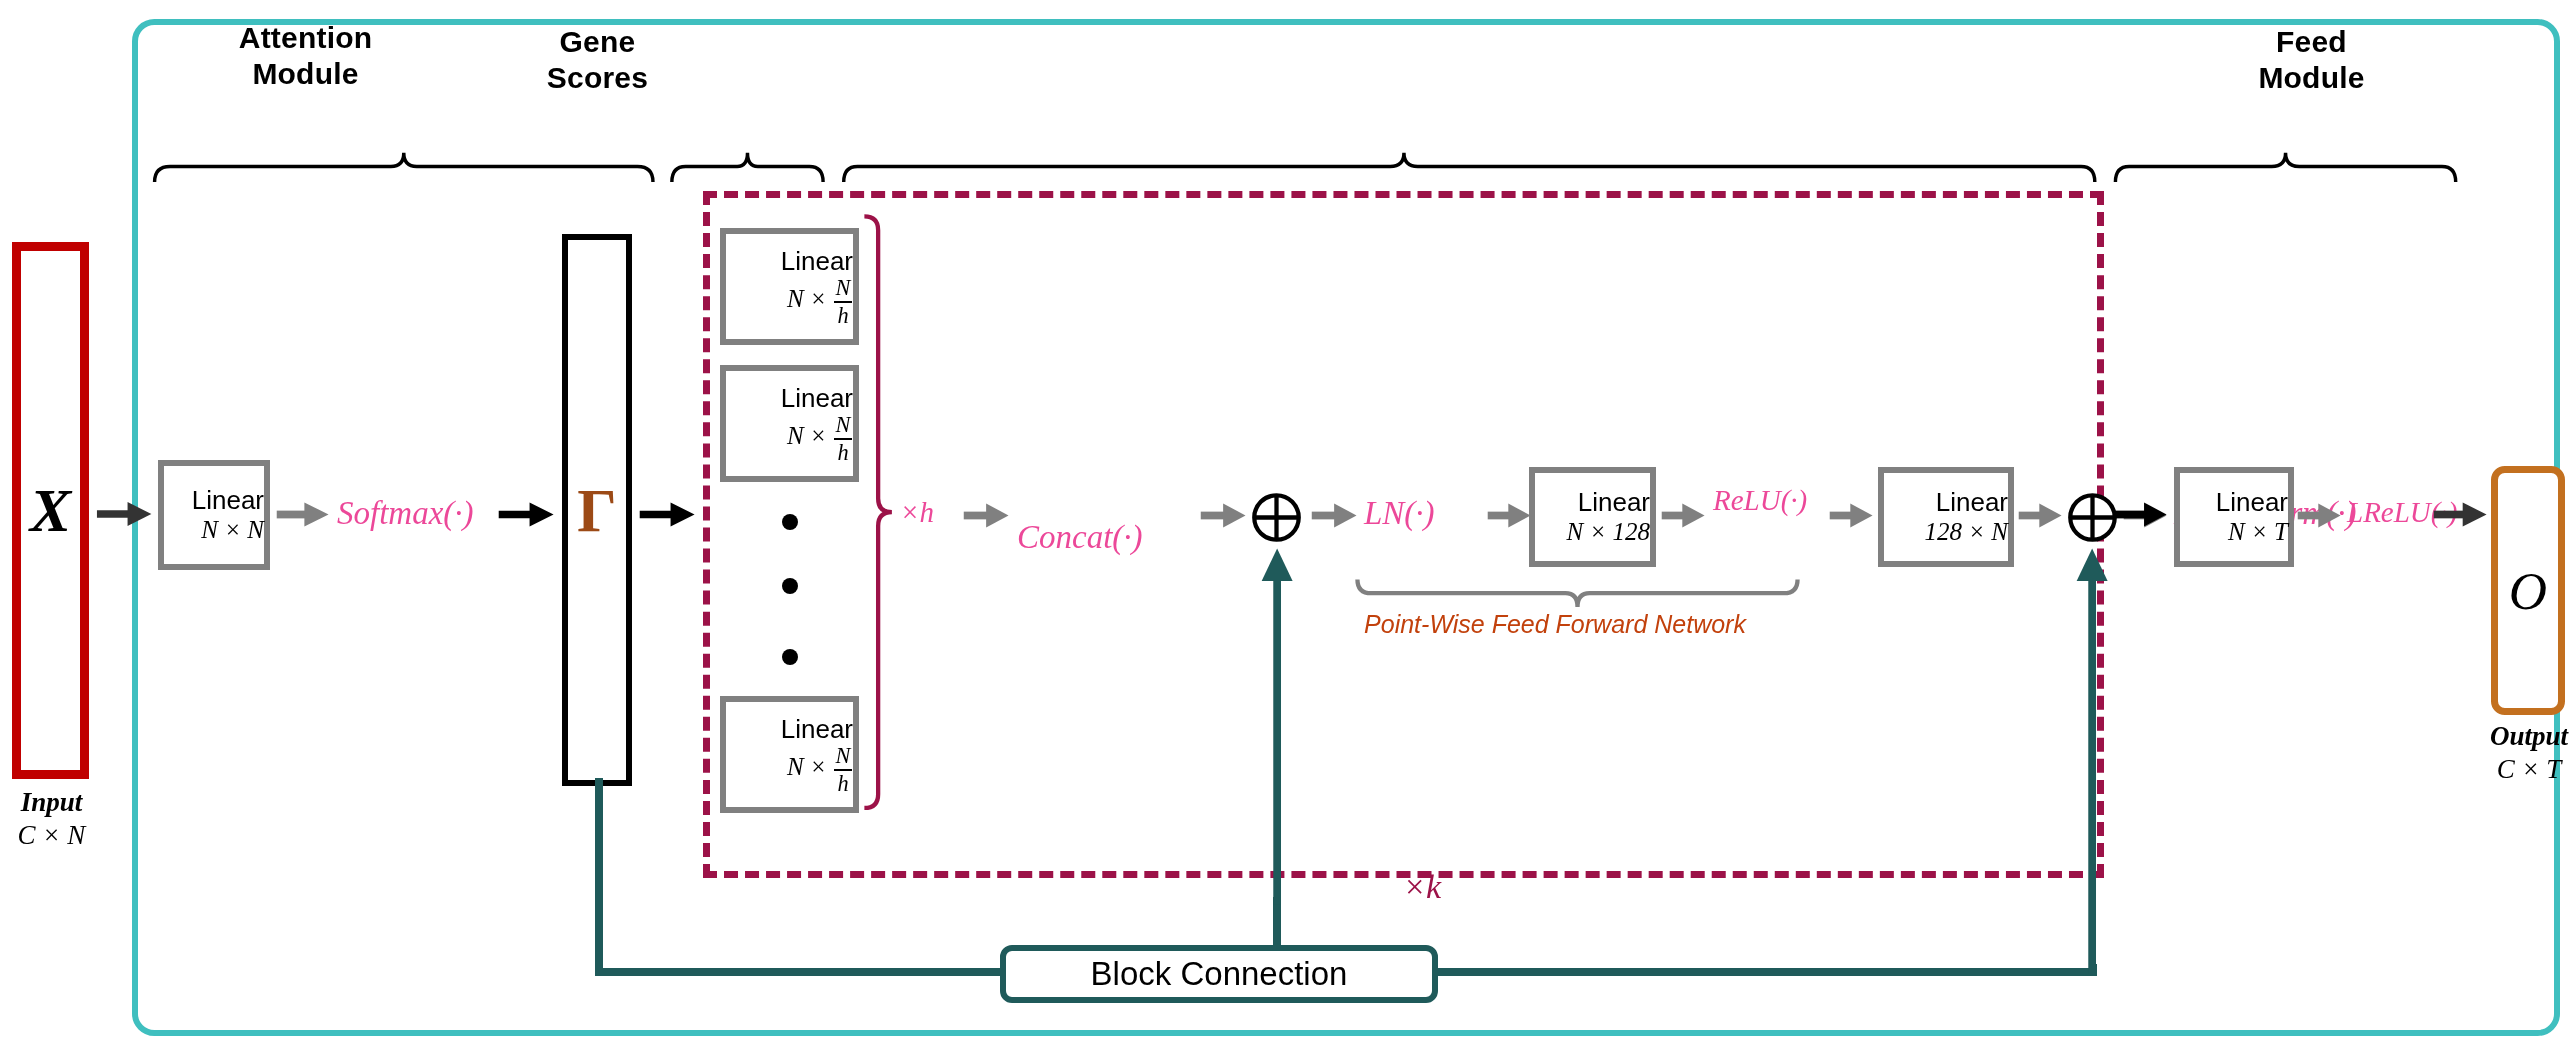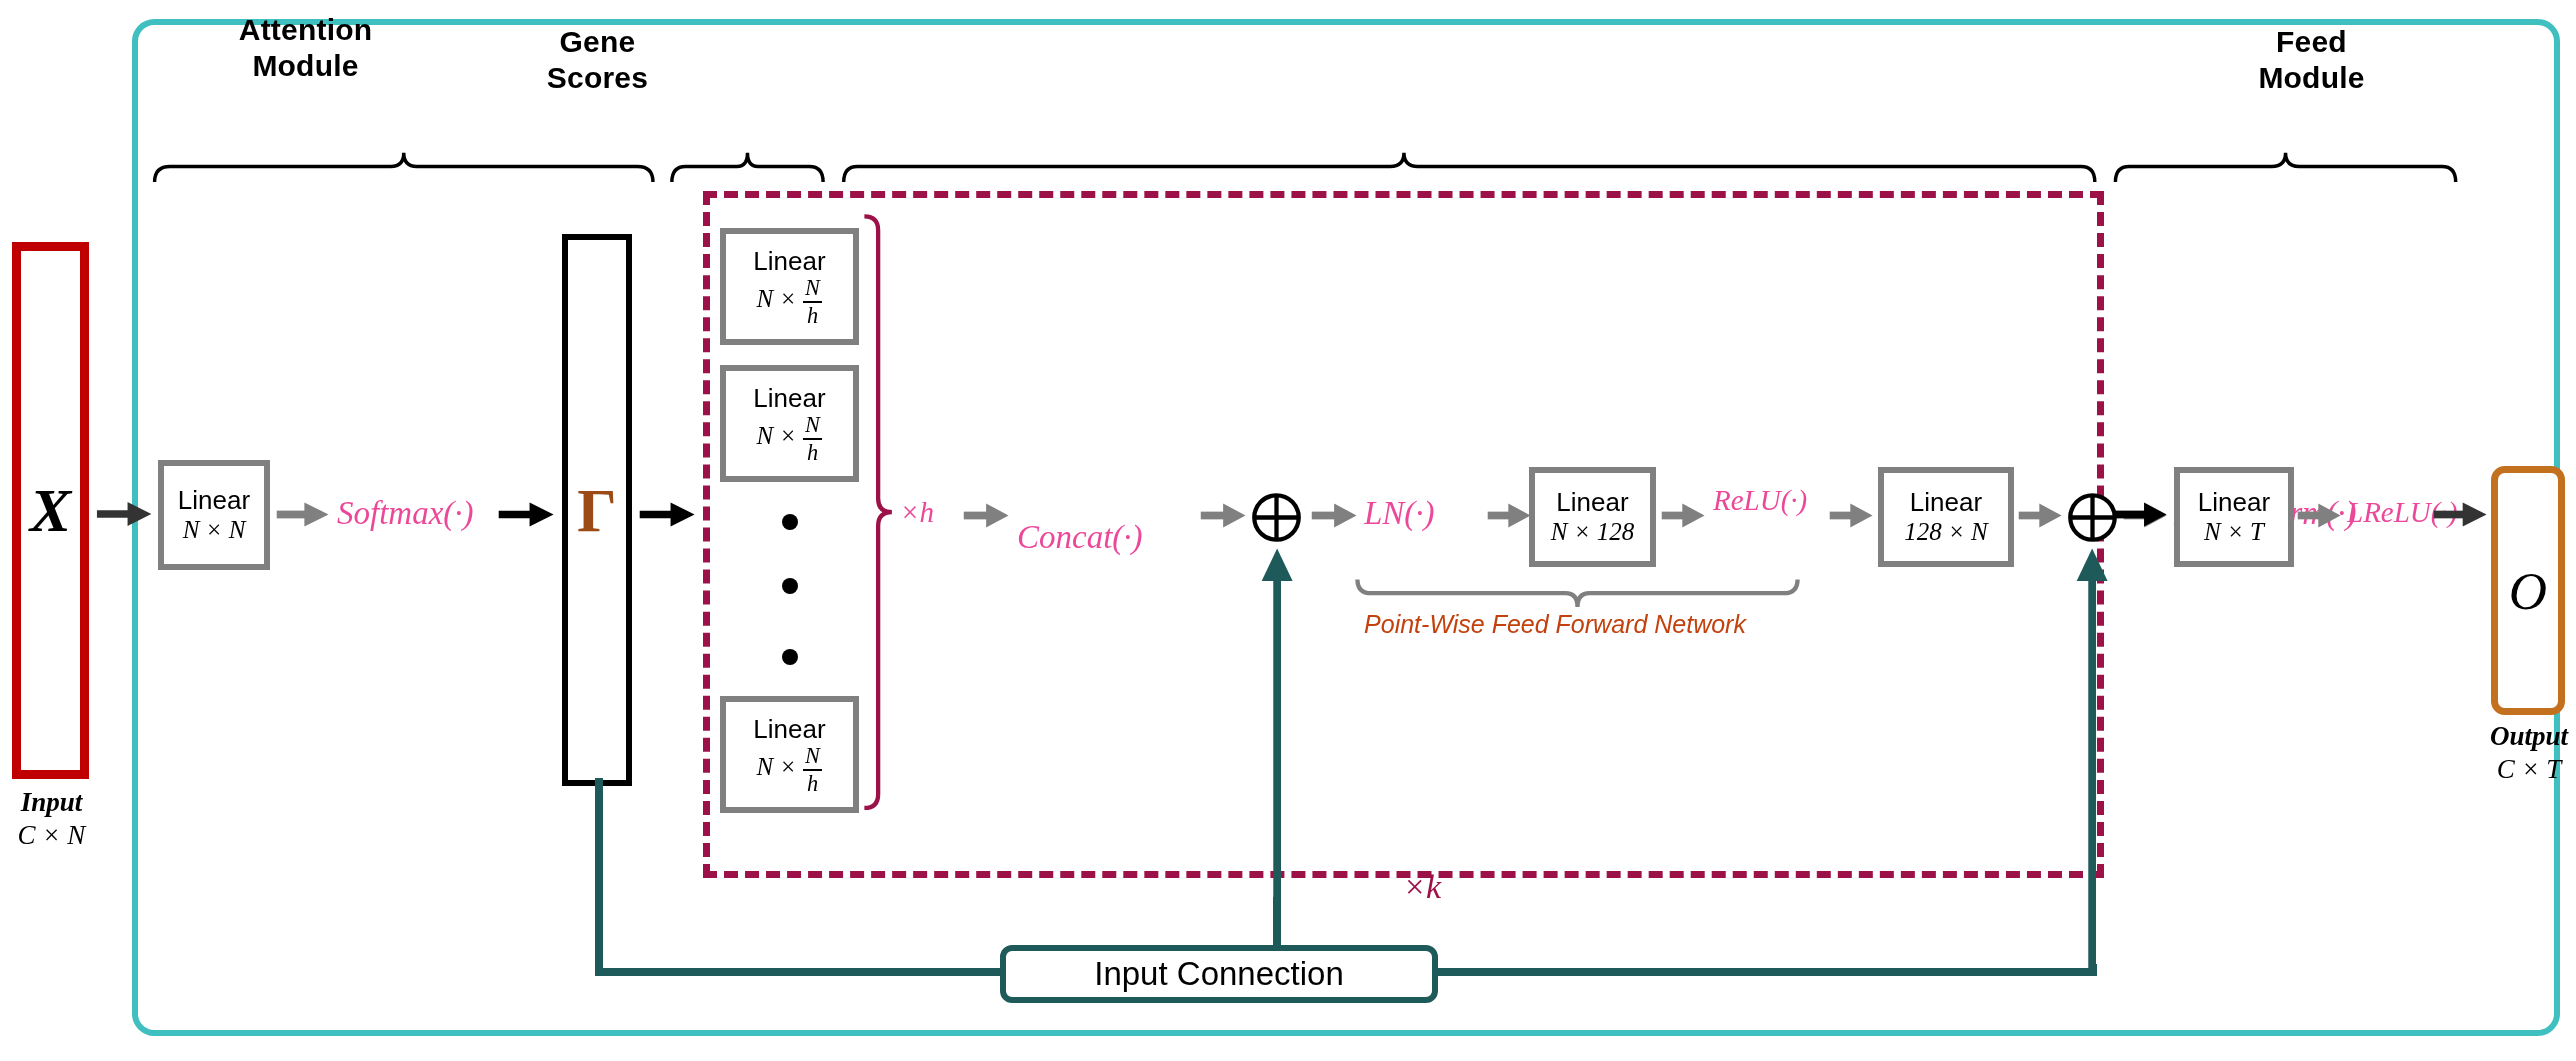--- a/index.html
+++ b/index.html
@@ -19,21 +19,21 @@
 
   
   .section-title{
     text-align:center;font-weight:bold;color:#000;
     font-size:30px;line-height:36px;letter-spacing:0.2px;
   }
 
   
   .linear-box{
     box-sizing:border-box;border:6px solid #808080;background:#fff;
-    display:flex;flex-direction:column;align-items:center;justify-content:center;
+    display:flex;flex-direction:column;align-items:flex-end;justify-content:center;
   }
   .lb-title{font-size:26px;color:#000;line-height:29px;font-family:"Liberation Sans",sans-serif;}
   .lb-dims{font-size:25px;color:#000;line-height:29px;font-family:"Liberation Serif",serif;font-style:italic;}
   .frac{display:inline-flex;flex-direction:column;align-items:center;vertical-align:middle;
         line-height:1;margin:0 0.9px;position:relative;top:0.9px;}
   .frac .num{font-size:22.3px;font-style:italic;font-family:"Liberation Serif",serif;padding:0 1.7px;}
   .frac .bar{width:100%;height:2.6px;background:#000;margin:1.7px 0;}
   .frac .den{font-size:22.3px;font-style:italic;font-family:"Liberation Serif",serif;padding:0 1.7px;}
 
   
@@ -121,21 +121,21 @@
     font-size:25px;color:#c2410c;
   }
 </style>
 </head>
 <body>
 
 <div id="stage">
 
   <div class="abs" id="outer-container"></div>
 
-  <div class="abs section-title" style="left:155px;top:12px;width:301px;">
+  <div class="abs section-title" style="left:155px;top:20px;width:301px;">
     <div>Attention</div>
     <div>Module</div>
   </div>
   <div class="abs section-title" style="left:520px;top:24px;width:155px;">
     <div>Gene</div>
     <div>Scores</div>
   </div>
   <div class="abs section-title" style="left:1237px;top:24px;width:335px;">
   </div>
   <div class="abs section-title" style="left:2187px;top:24px;width:249px;">
@@ -385,21 +385,21 @@
   <div class="abs" id="output-caption">
     <div class="io-caption-line">Output</div>
     <div class="io-caption-dims">C × T</div>
   </div>
 
   <div class="abs skipline" style="left:595px;top:778px;width:7.7px;height:197px;"></div>
 
   <div class="abs skipline" style="left:595px;top:968px;width:411px;height:7.7px;"></div>
 
   <div class="abs" id="skip-box">
-    <span id="skip-label">Input Connection</span>
+    <span id="skip-label">Block Connection</span>
   </div>
 
   <div class="abs skipline" style="left:1273px;top:897px;width:7.7px;height:52px;"></div>
 
   <svg class="arrow" style="left:1253px;top:545px;" width="50" height="361" viewBox="0 0 58 420">
     <path d="M 28,418 L 28,34" stroke="#1f5a5a" stroke-width="9" fill="none"></path>
     <path d="M 10,42 L 28,4 L 46,42 Z" fill="#1f5a5a"></path>
   </svg>
 
   <div class="abs skipline" style="left: 1435px; top: 968px; width: 662px; height: 7.7px;"></div>

